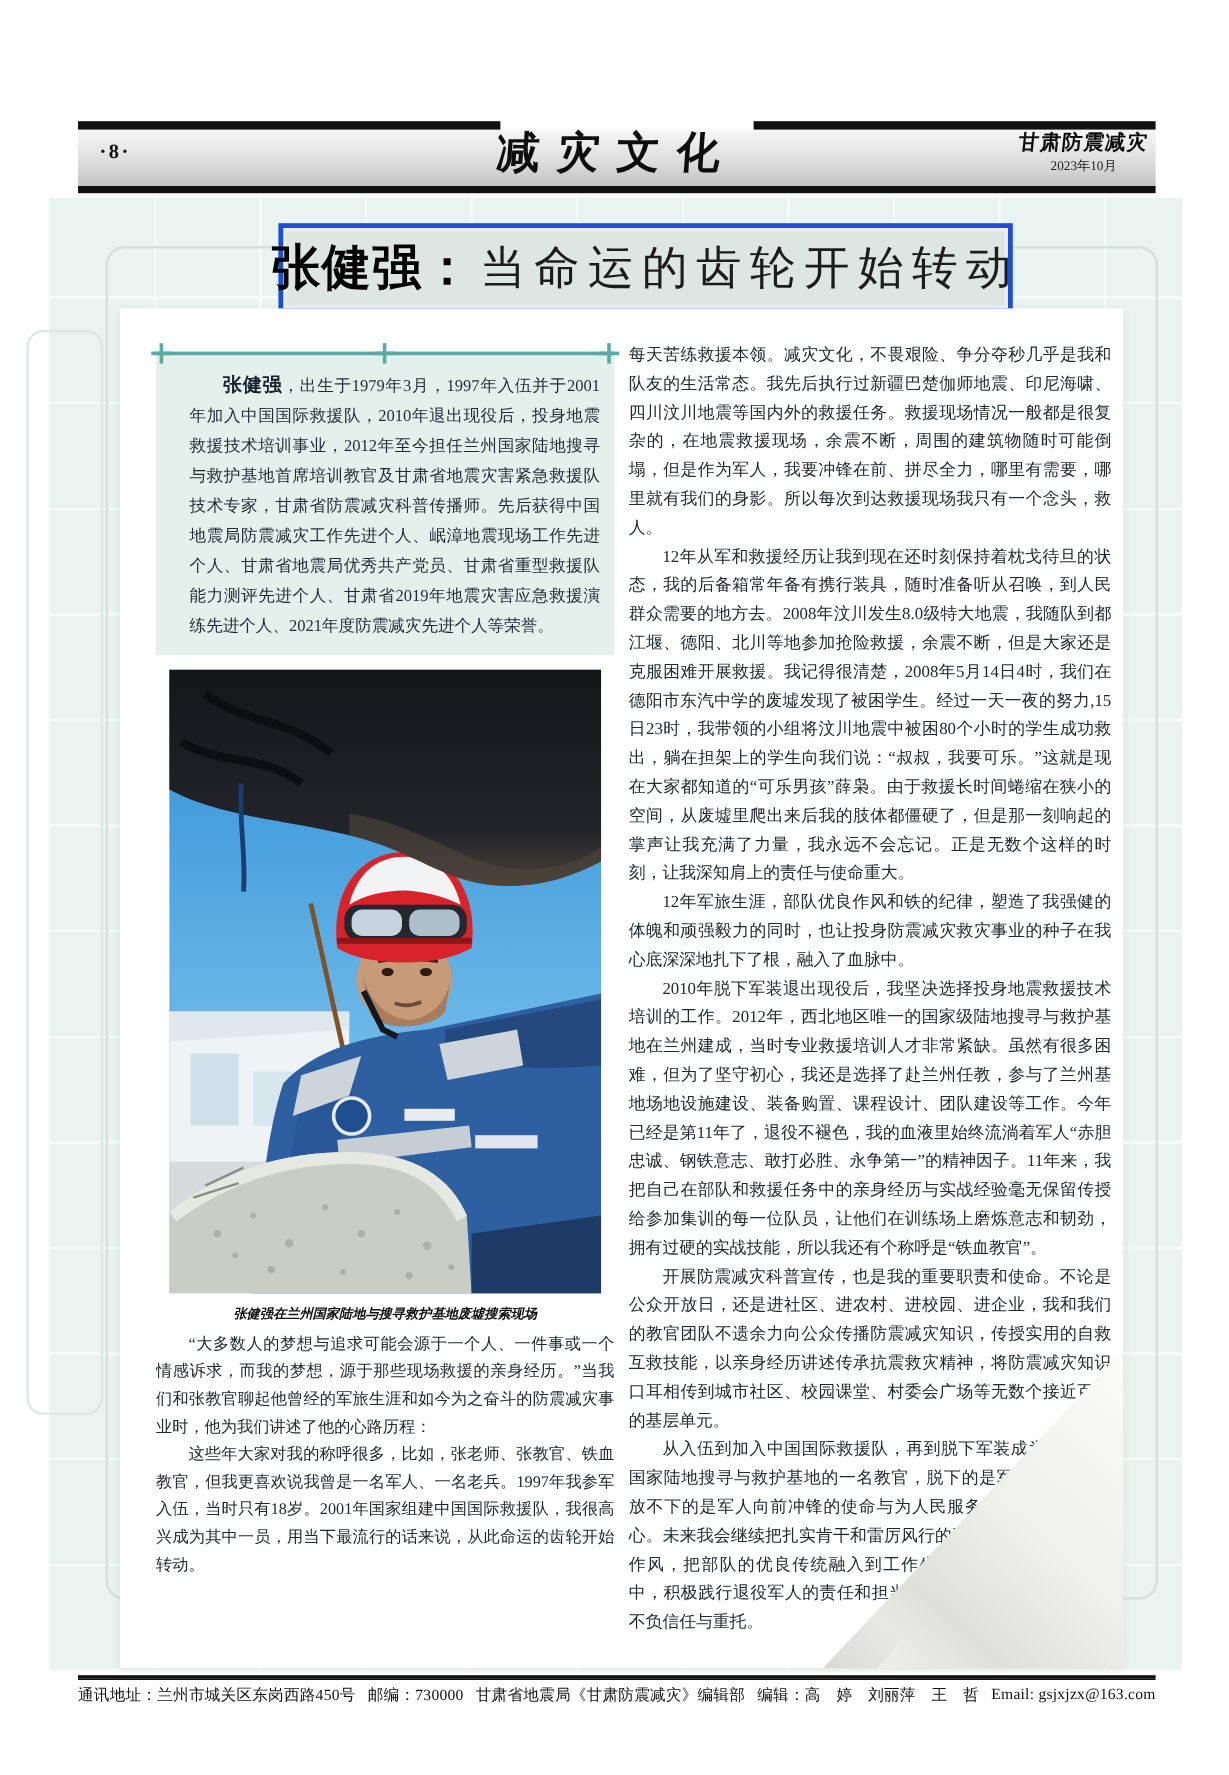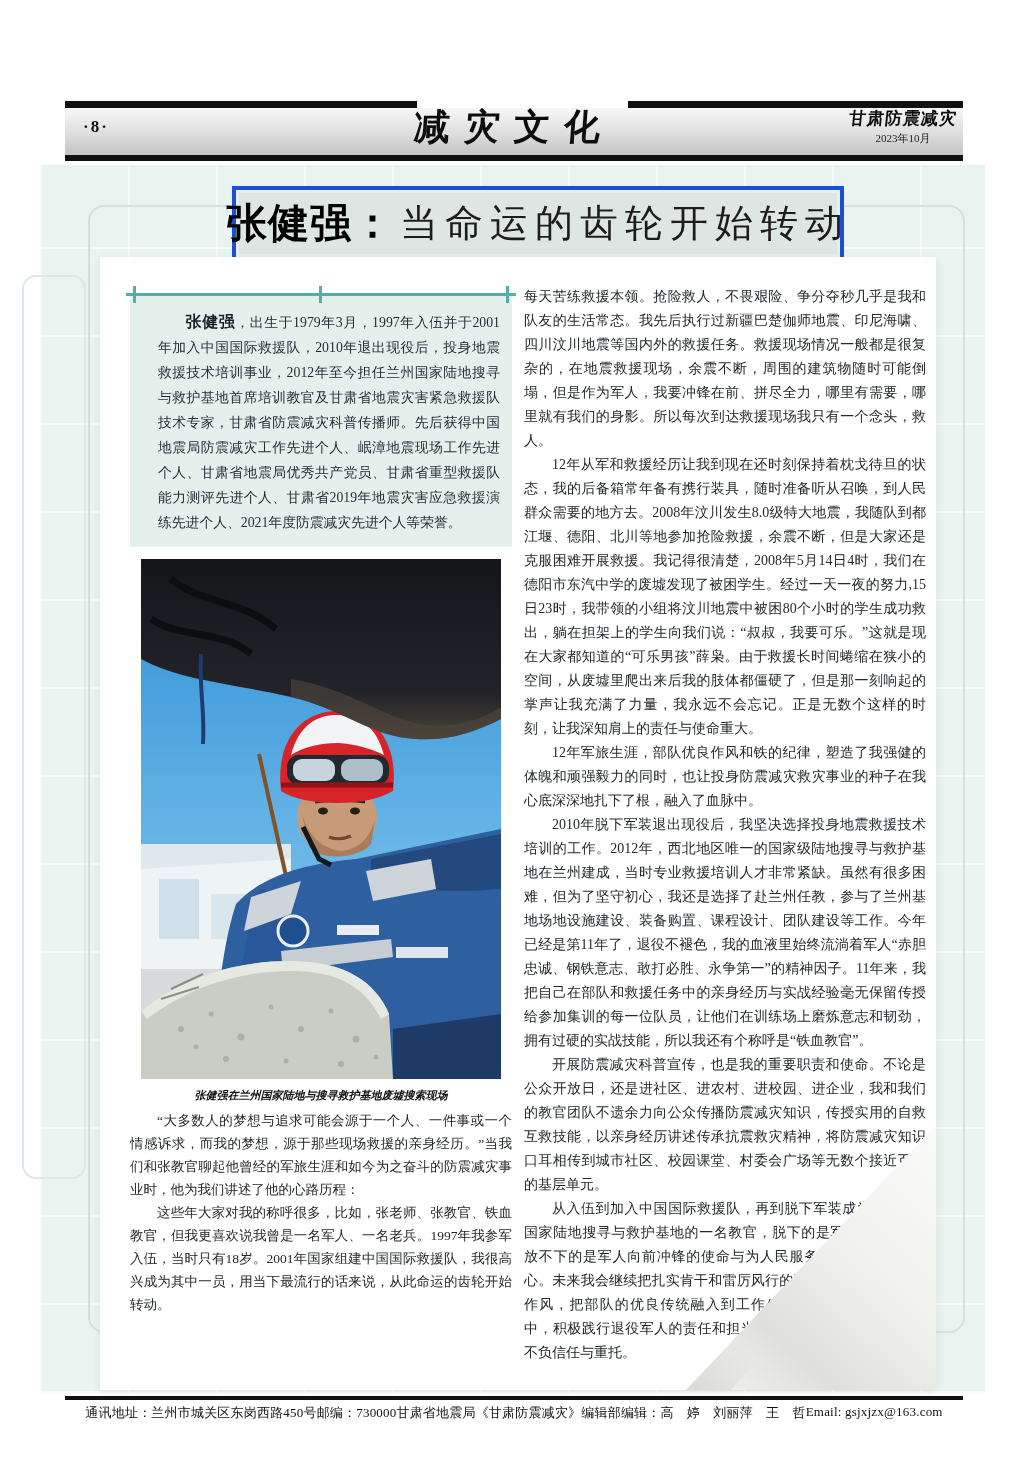--- a/index.html
+++ b/index.html
@@ -72,21 +72,21 @@
   .page-curl{position:absolute;right:0;bottom:0;width:250px;height:265px;pointer-events:none;
      background:linear-gradient(223deg,#fbfbfa 0%,#efefec 45%,#dfdfdb 72%,#f6f6f4 100%);
      clip-path:polygon(100% 0,0 100%,100% 100%);}
   .page-curl-edge{position:absolute;right:0;bottom:0;width:250px;height:265px;pointer-events:none;
      background:linear-gradient(43deg,rgba(180,180,175,.45) 0%,rgba(255,255,255,0) 18%);
      clip-path:polygon(100% 0,0 100%,18% 100%,100% 12%);}
 
   
   .footer-rule{position:absolute;left:65px;top:1396px;width:898px;height:4px;
                border-top:3px solid #111;border-bottom:1px solid #111;box-sizing:border-box;}
-  .footer-row{position:absolute;left:65px;top:1404px;width:898px;display:flex;justify-content:center;
+  .footer-row{position:absolute;left:65px;top:1404px;width:898px;display:flex;justify-content:space-between;
               font-size:13px;color:#111;white-space:nowrap;}
   .footer-row span{letter-spacing:.2px;}
 </style>
 </head>
 <body>
 
 <div class="page">
 
   <div class="masthead">
     <div class="mast-body"></div>
@@ -200,21 +200,21 @@
         <path d="M252 470 L360 455 L360 520 L252 520 Z" fill="#1e3a66"></path>
       </svg>
 
       <div class="caption">张健强在兰州国家陆地与搜寻救护基地废墟搜索现场</div>
 
       <p class="body-p">“大多数人的梦想与追求可能会源于一个人、一件事或一个情感诉求，而我的梦想，源于那些现场救援的亲身经历。”当我们和张教官聊起他曾经的军旅生涯和如今为之奋斗的防震减灾事业时，他为我们讲述了他的心路历程：</p>
       <p class="body-p">这些年大家对我的称呼很多，比如，张老师、张教官、铁血教官，但我更喜欢说我曾是一名军人、一名老兵。1997年我参军入伍，当时只有18岁。2001年国家组建中国国际救援队，我很高兴成为其中一员，用当下最流行的话来说，从此命运的齿轮开始转动。</p>
     </div>
 
     <div class="col-right">
-      <p class="body-p no-indent">每天苦练救援本领。抢险救人，不畏艰险、争分夺秒几乎是我和队友的生活常态。我先后执行过新疆巴楚伽师地震、印尼海啸、四川汶川地震等国内外的救援任务。救援现场情况一般都是很复杂的，在地震救援现场，余震不断，周围的建筑物随时可能倒塌，但是作为军人，我要冲锋在前、拼尽全力，哪里有需要，哪里就有我们的身影。所以每次到达救援现场我只有一个念头，救人。</p>
+      <p class="body-p no-indent">每天苦练救援本领。减灾文化，不畏艰险、争分夺秒几乎是我和队友的生活常态。我先后执行过新疆巴楚伽师地震、印尼海啸、四川汶川地震等国内外的救援任务。救援现场情况一般都是很复杂的，在地震救援现场，余震不断，周围的建筑物随时可能倒塌，但是作为军人，我要冲锋在前、拼尽全力，哪里有需要，哪里就有我们的身影。所以每次到达救援现场我只有一个念头，救人。</p>
       <p class="body-p">12年从军和救援经历让我到现在还时刻保持着枕戈待旦的状态，我的后备箱常年备有携行装具，随时准备听从召唤，到人民群众需要的地方去。2008年汶川发生8.0级特大地震，我随队到都江堰、德阳、北川等地参加抢险救援，余震不断，但是大家还是克服困难开展救援。我记得很清楚，2008年5月14日4时，我们在德阳市东汽中学的废墟发现了被困学生。经过一天一夜的努力,15日23时，我带领的小组将汶川地震中被困80个小时的学生成功救出，躺在担架上的学生向我们说：“叔叔，我要可乐。”这就是现在大家都知道的“可乐男孩”薛枭。由于救援长时间蜷缩在狭小的空间，从废墟里爬出来后我的肢体都僵硬了，但是那一刻响起的掌声让我充满了力量，我永远不会忘记。正是无数个这样的时刻，让我深知肩上的责任与使命重大。</p>
       <p class="body-p">12年军旅生涯，部队优良作风和铁的纪律，塑造了我强健的体魄和顽强毅力的同时，也让投身防震减灾救灾事业的种子在我心底深深地扎下了根，融入了血脉中。</p>
       <p class="body-p">2010年脱下军装退出现役后，我坚决选择投身地震救援技术培训的工作。2012年，西北地区唯一的国家级陆地搜寻与救护基地在兰州建成，当时专业救援培训人才非常紧缺。虽然有很多困难，但为了坚守初心，我还是选择了赴兰州任教，参与了兰州基地场地设施建设、装备购置、课程设计、团队建设等工作。今年已经是第11年了，退役不褪色，我的血液里始终流淌着军人“赤胆忠诚、钢铁意志、敢打必胜、永争第一”的精神因子。11年来，我把自己在部队和救援任务中的亲身经历与实战经验毫无保留传授给参加集训的每一位队员，让他们在训练场上磨炼意志和韧劲，拥有过硬的实战技能，所以我还有个称呼是“铁血教官”。</p>
       <p class="body-p">开展防震减灾科普宣传，也是我的重要职责和使命。不论是公众开放日，还是进社区、进农村、进校园、进企业，我和我们的教官团队不遗余力向公众传播防震减灾知识，传授实用的自救互救技能，以亲身经历讲述传承抗震救灾精神，将防震减灾知识口耳相传到城市社区、校园课堂、村委会广场等无数个接近百姓的基层单元。</p>
       <div class="curl-spacer"></div>
       <p class="body-p">从入伍到加入中国国际救援队，再到脱下军装成为兰州国家陆地搜寻与救护基地的一名教官，脱下的是军装，放不下的是军人向前冲锋的使命与为人民服务的初心。未来我会继续把扎实肯干和雷厉风行的工作作风，把部队的优良传统融入到工作生活中，积极践行退役军人的责任和担当，不负信任与重托。</p>
     </div>
 
     <div class="page-curl"></div>
     <div class="page-curl-edge"></div>

